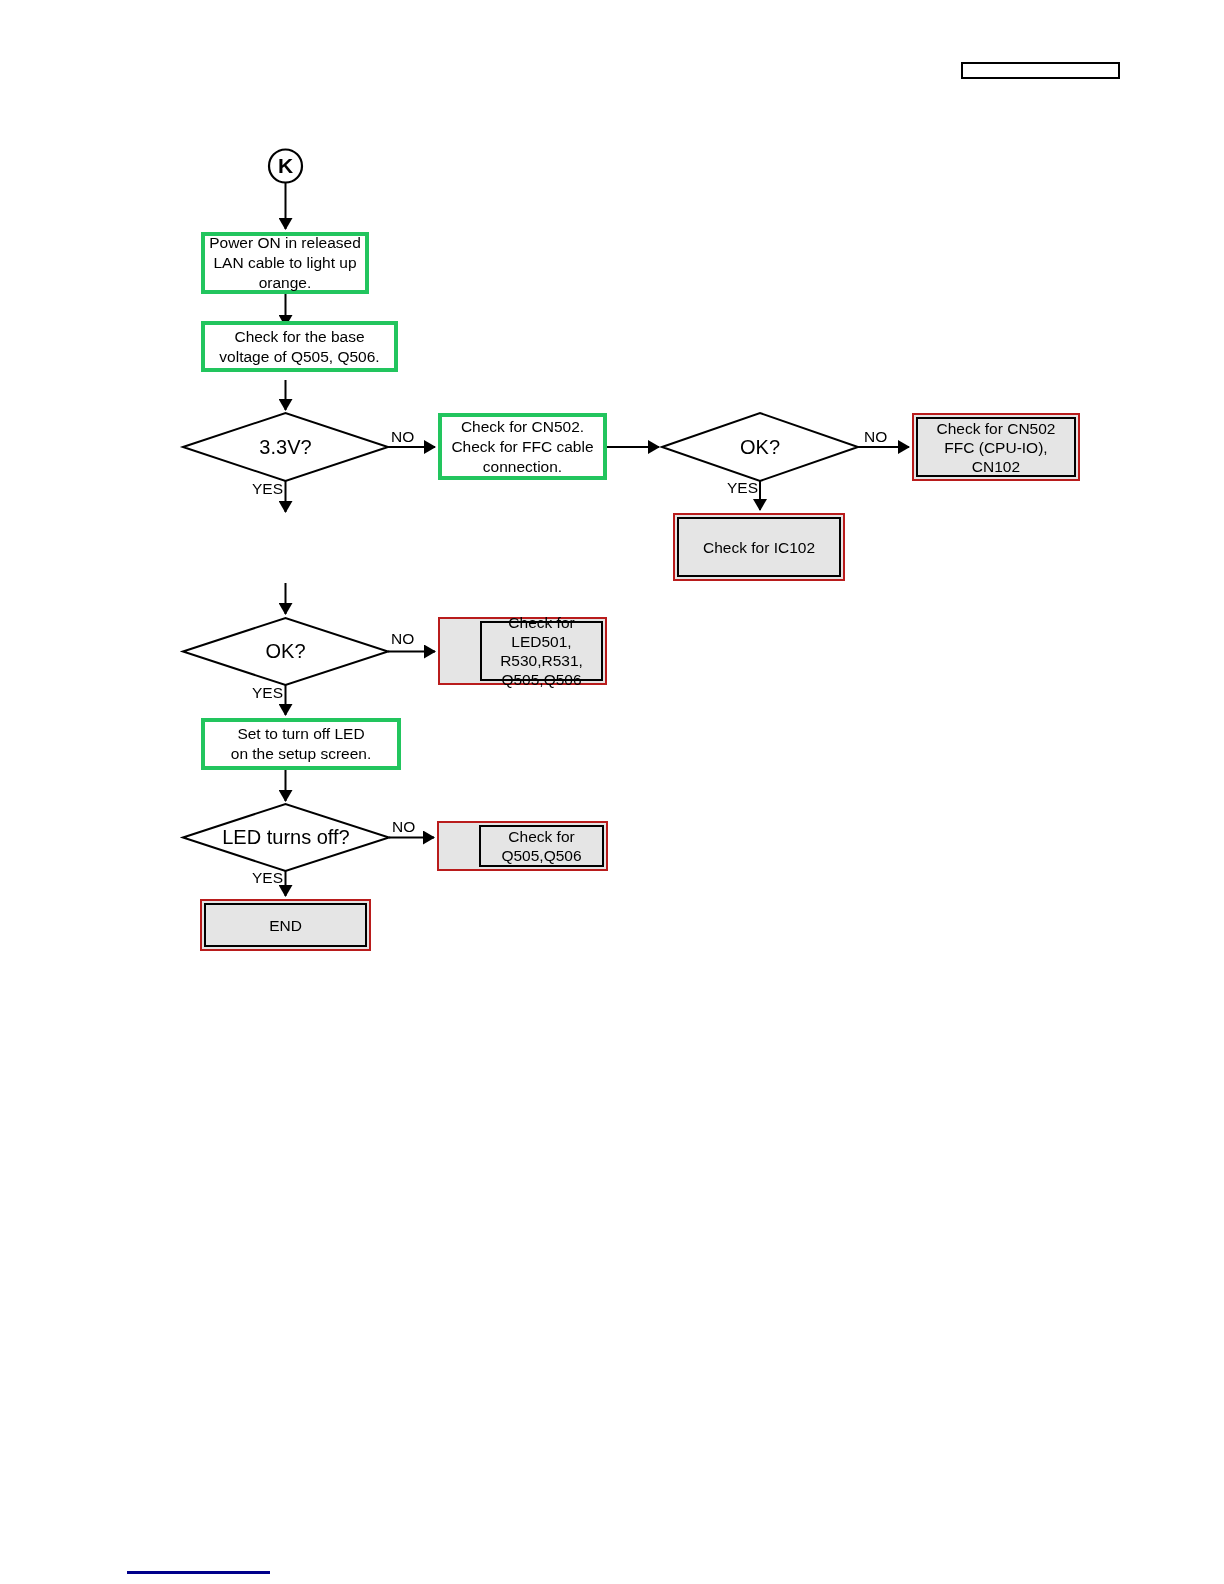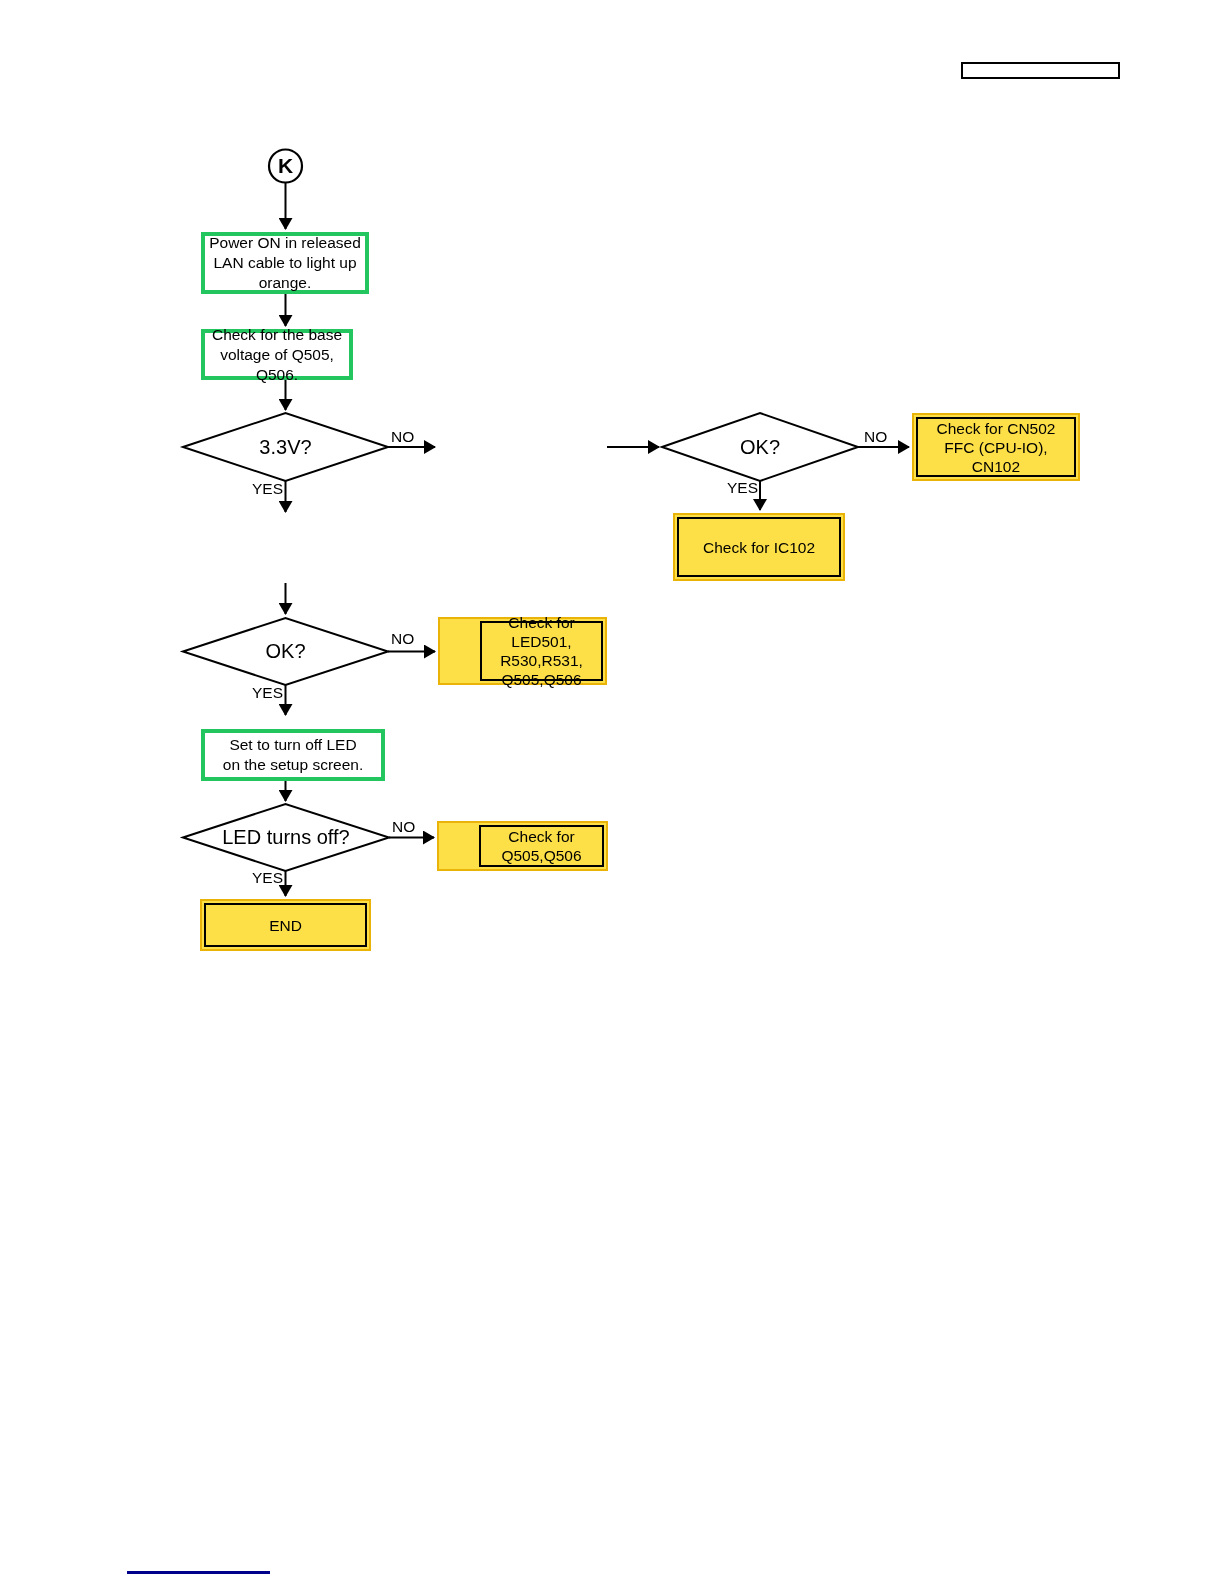--- a/index.html
+++ b/index.html
@@ -6,21 +6,21 @@
   html,body{margin:0;padding:0;background:#ffffff;}
   .page{position:relative;width:1224px;height:1584px;background:#ffffff;
         font-family:"Liberation Sans","DejaVu Sans",sans-serif;color:#000;overflow:hidden;}
   .wires{position:absolute;left:0;top:0;}
   .wires line{stroke:#000;stroke-width:2;}
   .wires polygon{fill:#fff;stroke:#000;stroke-width:2;}
   .wires circle{fill:#fff;stroke:#000;stroke-width:2.2;}
   .node{position:absolute;box-sizing:border-box;background:#fff;border:4px solid #22c55e;
         display:flex;align-items:center;justify-content:center;text-align:center;
         font-size:15.5px;line-height:20px;white-space:pre-line;}
-  .dnode{position:absolute;box-sizing:border-box;background:#fde047;border:2px solid #eab308;padding:2px;}
+  .dnode{position:absolute;box-sizing:border-box;background:#e5e5e5;border:2px solid #b91c1c;padding:2px;}
   .dnode .inner{box-sizing:border-box;border:2px solid #000;width:100%;height:100%;
         display:flex;align-items:center;justify-content:center;text-align:center;
         font-size:15.5px;line-height:19px;white-space:pre-line;}
   .dlabel{position:absolute;display:flex;align-items:center;justify-content:center;
         text-align:center;font-size:20px;}
   .elabel{position:absolute;font-size:15.5px;}
   .k{position:absolute;left:269px;top:150px;width:33px;height:32px;display:flex;
      align-items:center;justify-content:center;font-weight:bold;font-size:21px;}
   .hdrbox{position:absolute;left:961px;top:62px;width:159px;height:17px;
      box-sizing:border-box;border:2px solid #000;background:#fff;}
@@ -61,23 +61,26 @@
     <polygon points="662,447 760,413 858,447 760,481"></polygon>
     <polygon points="183,651.5 285.5,618 388,651.5 285.5,685"></polygon>
     <polygon points="183,837.5 285.5,804 389,837.5 285.5,871"></polygon>
   </svg>
 
   <div class="k">K</div>
 
   <div class="node" style="left:201px;top:232px;width:168px;height:62px;">Power ON in released
 LAN cable to light up
 orange.</div>
-  <div class="node" style="left:201px;top:329px;width:152px;height:51px;">Check for the base
+  <div class="node" style="left:201px;top:321px;width:197px;height:51px;">Check for the base
 voltage of Q505, Q506.</div>
-  <div class="node" style="left:201px;top:718px;width:184px;height:52px;margin-top:11px;">Set to turn off LED
+  <div class="node" style="left:438px;top:413px;width:169px;height:67px;">Check for CN502.
+Check for FFC cable
+connection.</div>
+  <div class="node" style="left:201px;top:718px;width:200px;height:52px;">Set to turn off LED
 on the setup screen.</div>
 
   <div class="dnode" style="left:912px;top:413px;width:168px;height:68px;">
     <div class="inner">Check for CN502
 FFC (CPU-IO),
 CN102</div>
   </div>
   <div class="dnode" style="left:673px;top:513px;width:172px;height:68px;">
     <div class="inner">Check for IC102</div>
   </div>

